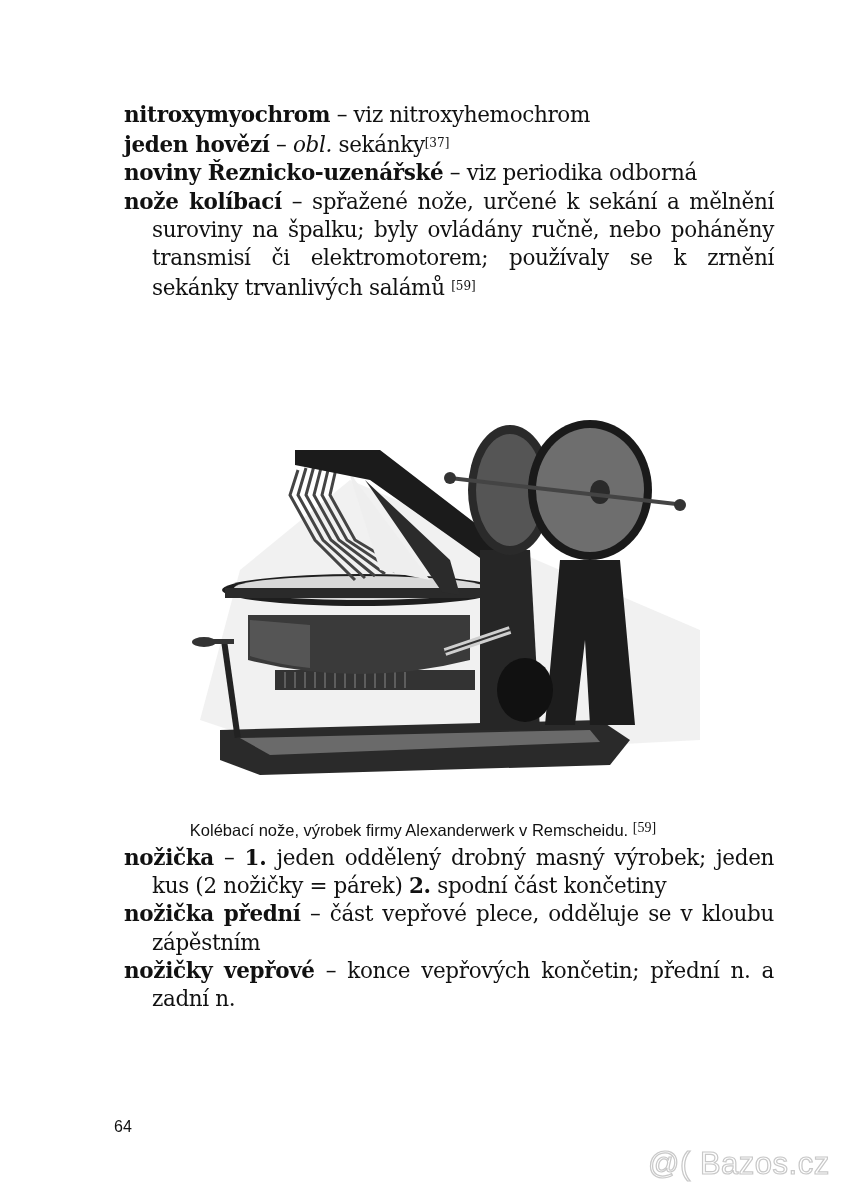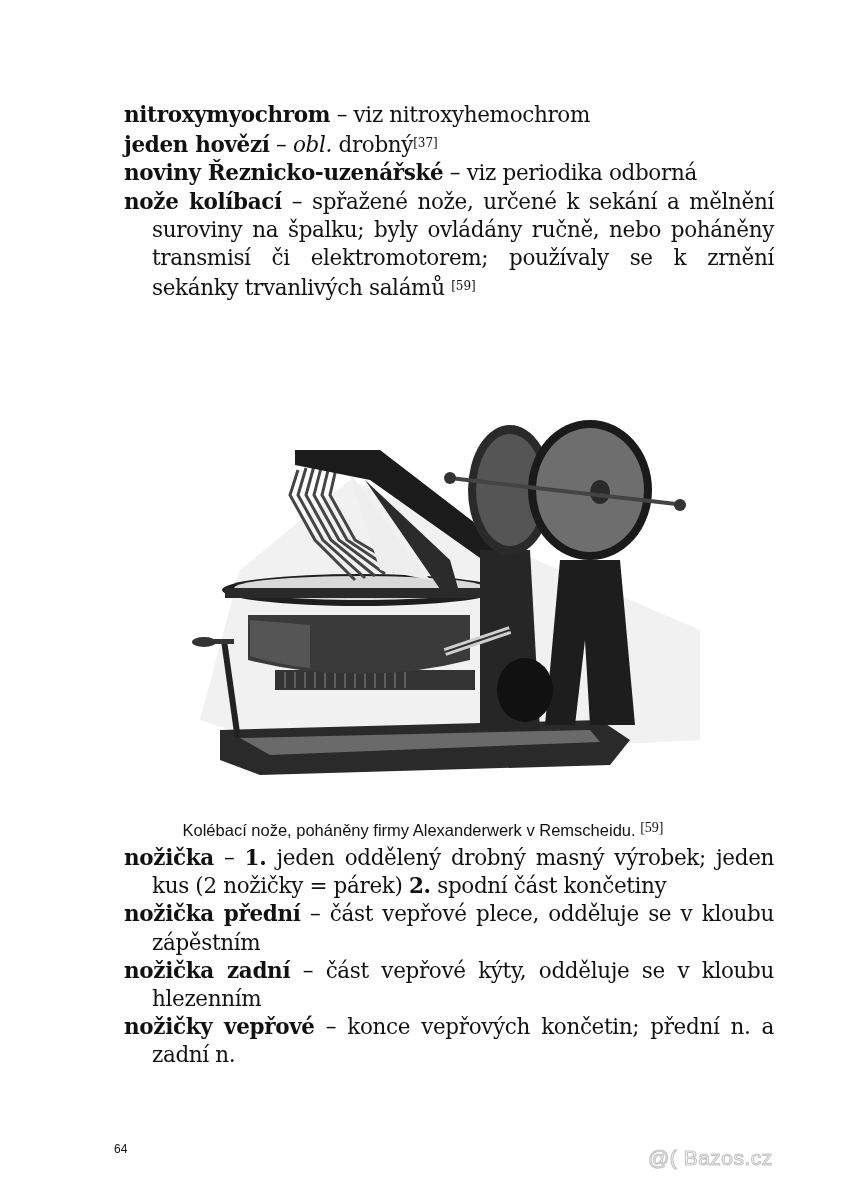--- a/index.html
+++ b/index.html
@@ -9,31 +9,31 @@
   .entries.top { top:101px; }
   .entries.bottom { top:844px; }
   .entry { padding-left:28px; text-indent:-28px; text-align:justify; margin:0; }
   .term { font-weight:bold; }
   .it { font-style:italic; }
   .ref { font-size:12px; vertical-align:5px; letter-spacing:0; }
   .num { font-weight:bold; }
   .figure { position:absolute; left:180px; top:420px; width:560px; height:390px; }
   .caption { position:absolute; left:0; width:846px; top:820px; text-align:center; font-family:"Liberation Sans","DejaVu Sans",sans-serif; font-size:16.5px; color:#111; }
   .caption .ref { font-family:"Liberation Serif",serif; font-size:14px; vertical-align:4px; }
-  .pagenum { position:absolute; left:114px; top:1142px; font-family:"Liberation Sans",sans-serif; font-size:12px; color:#111; }
-  .watermark { position:absolute; left:648px; top:1146px; font-family:"Liberation Sans",sans-serif; font-size:21px; color:#fff; -webkit-text-stroke:1.2px #c8c8c8; letter-spacing:0.5px; }
+  .pagenum { position:absolute; left:114px; top:1118px; font-family:"Liberation Sans",sans-serif; font-size:16px; color:#111; }
+  .watermark { position:absolute; left:648px; top:1146px; font-family:"Liberation Sans",sans-serif; font-size:31px; color:#fff; -webkit-text-stroke:1.2px #c8c8c8; letter-spacing:0.5px; }
 </style>
 </head>
 <body>
 
 <div class="page">
 
   <div class="entries top">
     <p class="entry"><span class="term">nitroxymyochrom</span><span> – </span><span>viz nitroxyhemochrom</span></p>
-    <p class="entry"><span class="term">jeden hovězí</span><span> – </span><span class="it">obl.</span><span> drobný</span><span class="ref">[37]</span></p>
+    <p class="entry"><span class="term">jeden hovězí</span><span> – </span><span class="it">obl.</span><span> sekánky</span><span class="ref">[37]</span></p>
     <p class="entry"><span class="term">noviny Řeznicko-uzenářské</span><span> – </span><span>viz periodika odborná</span></p>
     <p class="entry" style="text-align:justify;"><span class="term">nože kolíbací</span><span> – </span><span>spřažené nože, určené k sekání a mělnění suroviny na špalku; byly ovládány ručně, nebo poháněny transmisí či elektromotorem; používaly se k zrnění sekánky trvanlivých salámů</span> <span class="ref">[59]</span></p>
   </div>
 
   <div class="figure">
     <svg width="560" height="390" viewBox="0 0 560 390">
 
       <path d="M20 300 L60 150 L170 60 L520 210 L520 320 L140 340 Z" fill="#e6e6e6" opacity="0.55"></path>
 
       <path d="M40 310 L420 300 L450 320 L430 345 L80 355 L40 340 Z" fill="#2a2a2a"></path>
@@ -92,24 +92,23 @@
 
       <line x1="270" y1="58" x2="505" y2="85" stroke="#444" stroke-width="4"></line>
       <circle cx="270" cy="58" r="6" fill="#333"></circle>
       <circle cx="500" cy="85" r="6" fill="#333"></circle>
 
       <line x1="265" y1="232" x2="330" y2="210" stroke="#cfcfcf" stroke-width="8"></line>
       <line x1="265" y1="232" x2="330" y2="210" stroke="#333" stroke-width="2"></line>
     </svg>
   </div>
 
-  <div class="caption"><span>Kolébací nože, poháněny firmy Alexanderwerk v Remscheidu.</span> <span class="ref">[59]</span></div>
+  <div class="caption"><span>Kolébací nože, výrobek firmy Alexanderwerk v Remscheidu.</span> <span class="ref">[59]</span></div>
 
   <div class="entries bottom">
     <p class="entry"><span class="term">nožička</span><span> – </span><span class="num">1.</span><span> jeden oddělený drobný masný výrobek; jeden kus (2 nožičky = párek) </span><span class="num">2.</span><span> spodní část končetiny</span></p>
     <p class="entry"><span class="term">nožička přední</span><span> – </span><span>část vepřové plece, odděluje se v kloubu zápěstním</span></p>
-    <p class="entry"><span class="term">nožička zadní</span><span> – </span><span>část vepřové kýty, odděluje se v kloubu hlezenním</span></p>
     <p class="entry"><span class="term">nožičky vepřové</span><span> – </span><span>konce vepřových končetin; přední n. a zadní n.</span></p>
   </div>
 
   <div class="pagenum">64</div>
   <div class="watermark">@( Bazos.cz</div>
 </div>
 
 </body></html>

